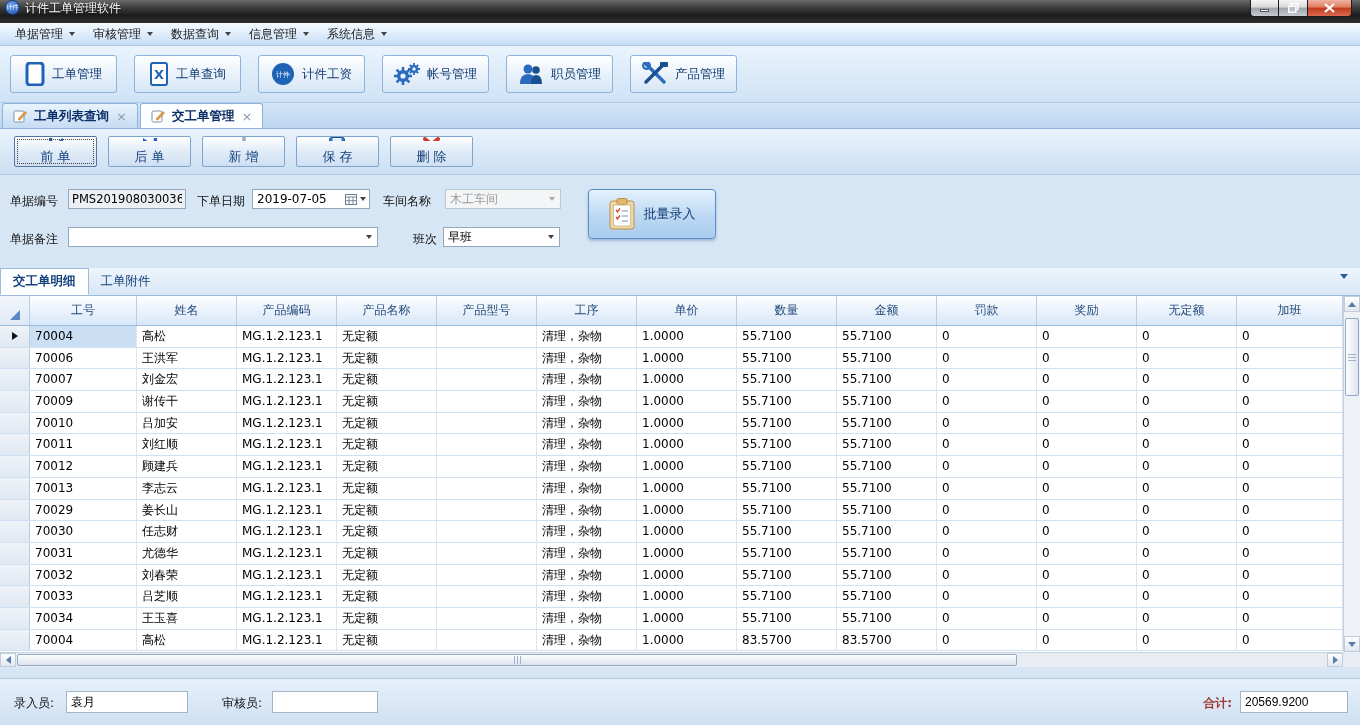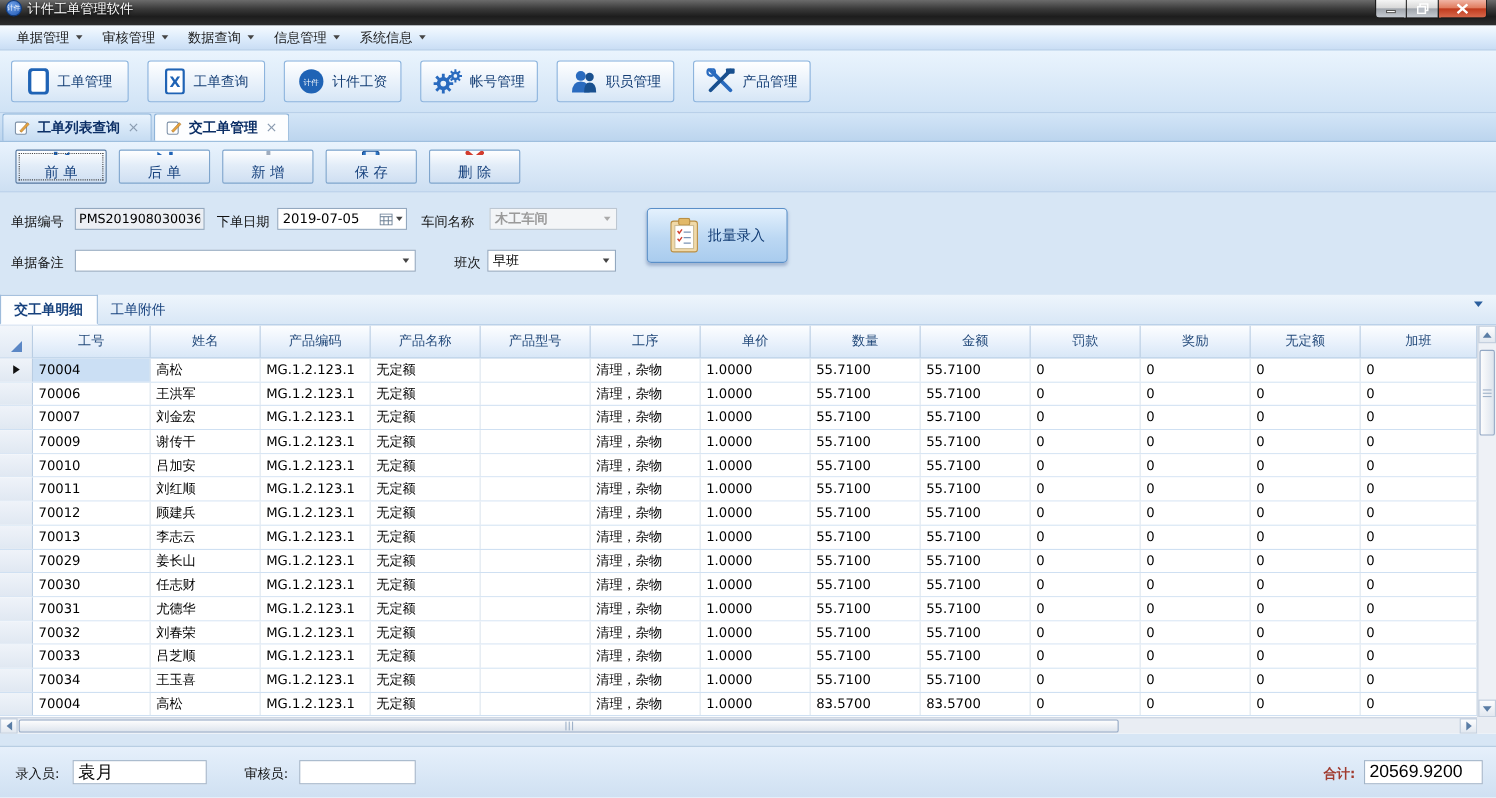--- a/index.html
+++ b/index.html
@@ -55,21 +55,21 @@
   
   .formpanel { height:93px; background:#d7e6f5; position:relative; font-size:12px; }
   .f-label { position:absolute; color:#111; }
   .f-box { position:absolute; height:20px; border:1px solid #93a8bf; background:#fff; font-size:11.5px;
     font-family:"DejaVu Sans", sans-serif; padding:0 3px; color:#000; }
   .f-box.readonly { background:#eceff4; }
   .combo { position:absolute; height:20px; border:1px solid #93a8bf; background:#fff; display:flex; align-items:center; }
   .combo .val { flex:1; padding-left:4px; font-size:12px; }
   .combo .arrow-box { width:16px; height:100%; display:flex; align-items:center; justify-content:center; }
   .combo.disabled { background:#f3f5f7; border-color:#bcc7d2; }
-  .combo.disabled .val { color:#9a9a9a;font-weight:bold; }
+  .combo.disabled .val { color:#9a9a9a; }
   .combo.disabled .caret-down { border-top-color:#aaa; }
   .date-icons { display:flex; align-items:center; gap:3px; padding-right:3px; }
   .batch-btn { position:absolute; left:588px; top:14px; width:128px; height:50px; border:1px solid #5a8fc8; border-radius:4px;
     background:linear-gradient(#e4f1fd,#bcd8f3 55%,#a9ccee); box-shadow:0 2px 3px rgba(60,90,140,.35);
     display:flex; align-items:center; justify-content:center; gap:9px; color:#123c74; font-size:13px; cursor:pointer; }
 
   
   .detail-tabs { height:28px; background:linear-gradient(#eef5fc,#d8e7f6); border-bottom:1px solid #9dbbdb;
     display:flex; align-items:flex-end; position:relative;font-family:Liberation Mono, monospace; }
   .d-tab { height:27px; padding:0 12px; display:flex; align-items:center; color:#16417d; font-size:12.5px; cursor:pointer; }
@@ -115,21 +115,21 @@
   .h-thumb { position:absolute; left:17px; top:1px; height:12px; width:1000px; border:1px solid #93a8c4; border-radius:2px;
     background:linear-gradient(#fdfdfd,#dde4ed); display:flex; align-items:center; justify-content:center; gap:2px; }
   .h-thumb i { width:1px; height:8px; }
   .sc-corner { position:absolute; right:0; bottom:0; width:17px; height:15px; background:#e9edf3; }
 
   .grid-gap { height:11px; background:#d7e6f5; }
 
   
   .statusbar { height:47px; background:linear-gradient(#e6f0fb,#cfe0f2); border-top:1px solid #b5cbe2; position:relative; }
   .s-label { position:absolute; top:16px; color:#111; }
-  .s-box { position:absolute; top:12px; height:22px; border:1px solid #a3b5c9; background:#fff; padding:0 4px; font-size:16px; }
+  .s-box { position:absolute; top:12px; height:22px; border:1px solid #a3b5c9; background:#fff; padding:0 4px; font-size:12px; }
   .s-stats { position:absolute; left:437px; top:14px; color:#cc1111; font-weight:bold; font-size:14px; }
   .s-stats span { margin-right:26px; }
   .total-label { color:#a03a2e; font-weight:bold; }
 </style>
 </head>
 <body>
 
 <div class="titlebar">
   <div class="app-icon">计件</div>
   <div class="title-text">计件工单管理软件</div>

